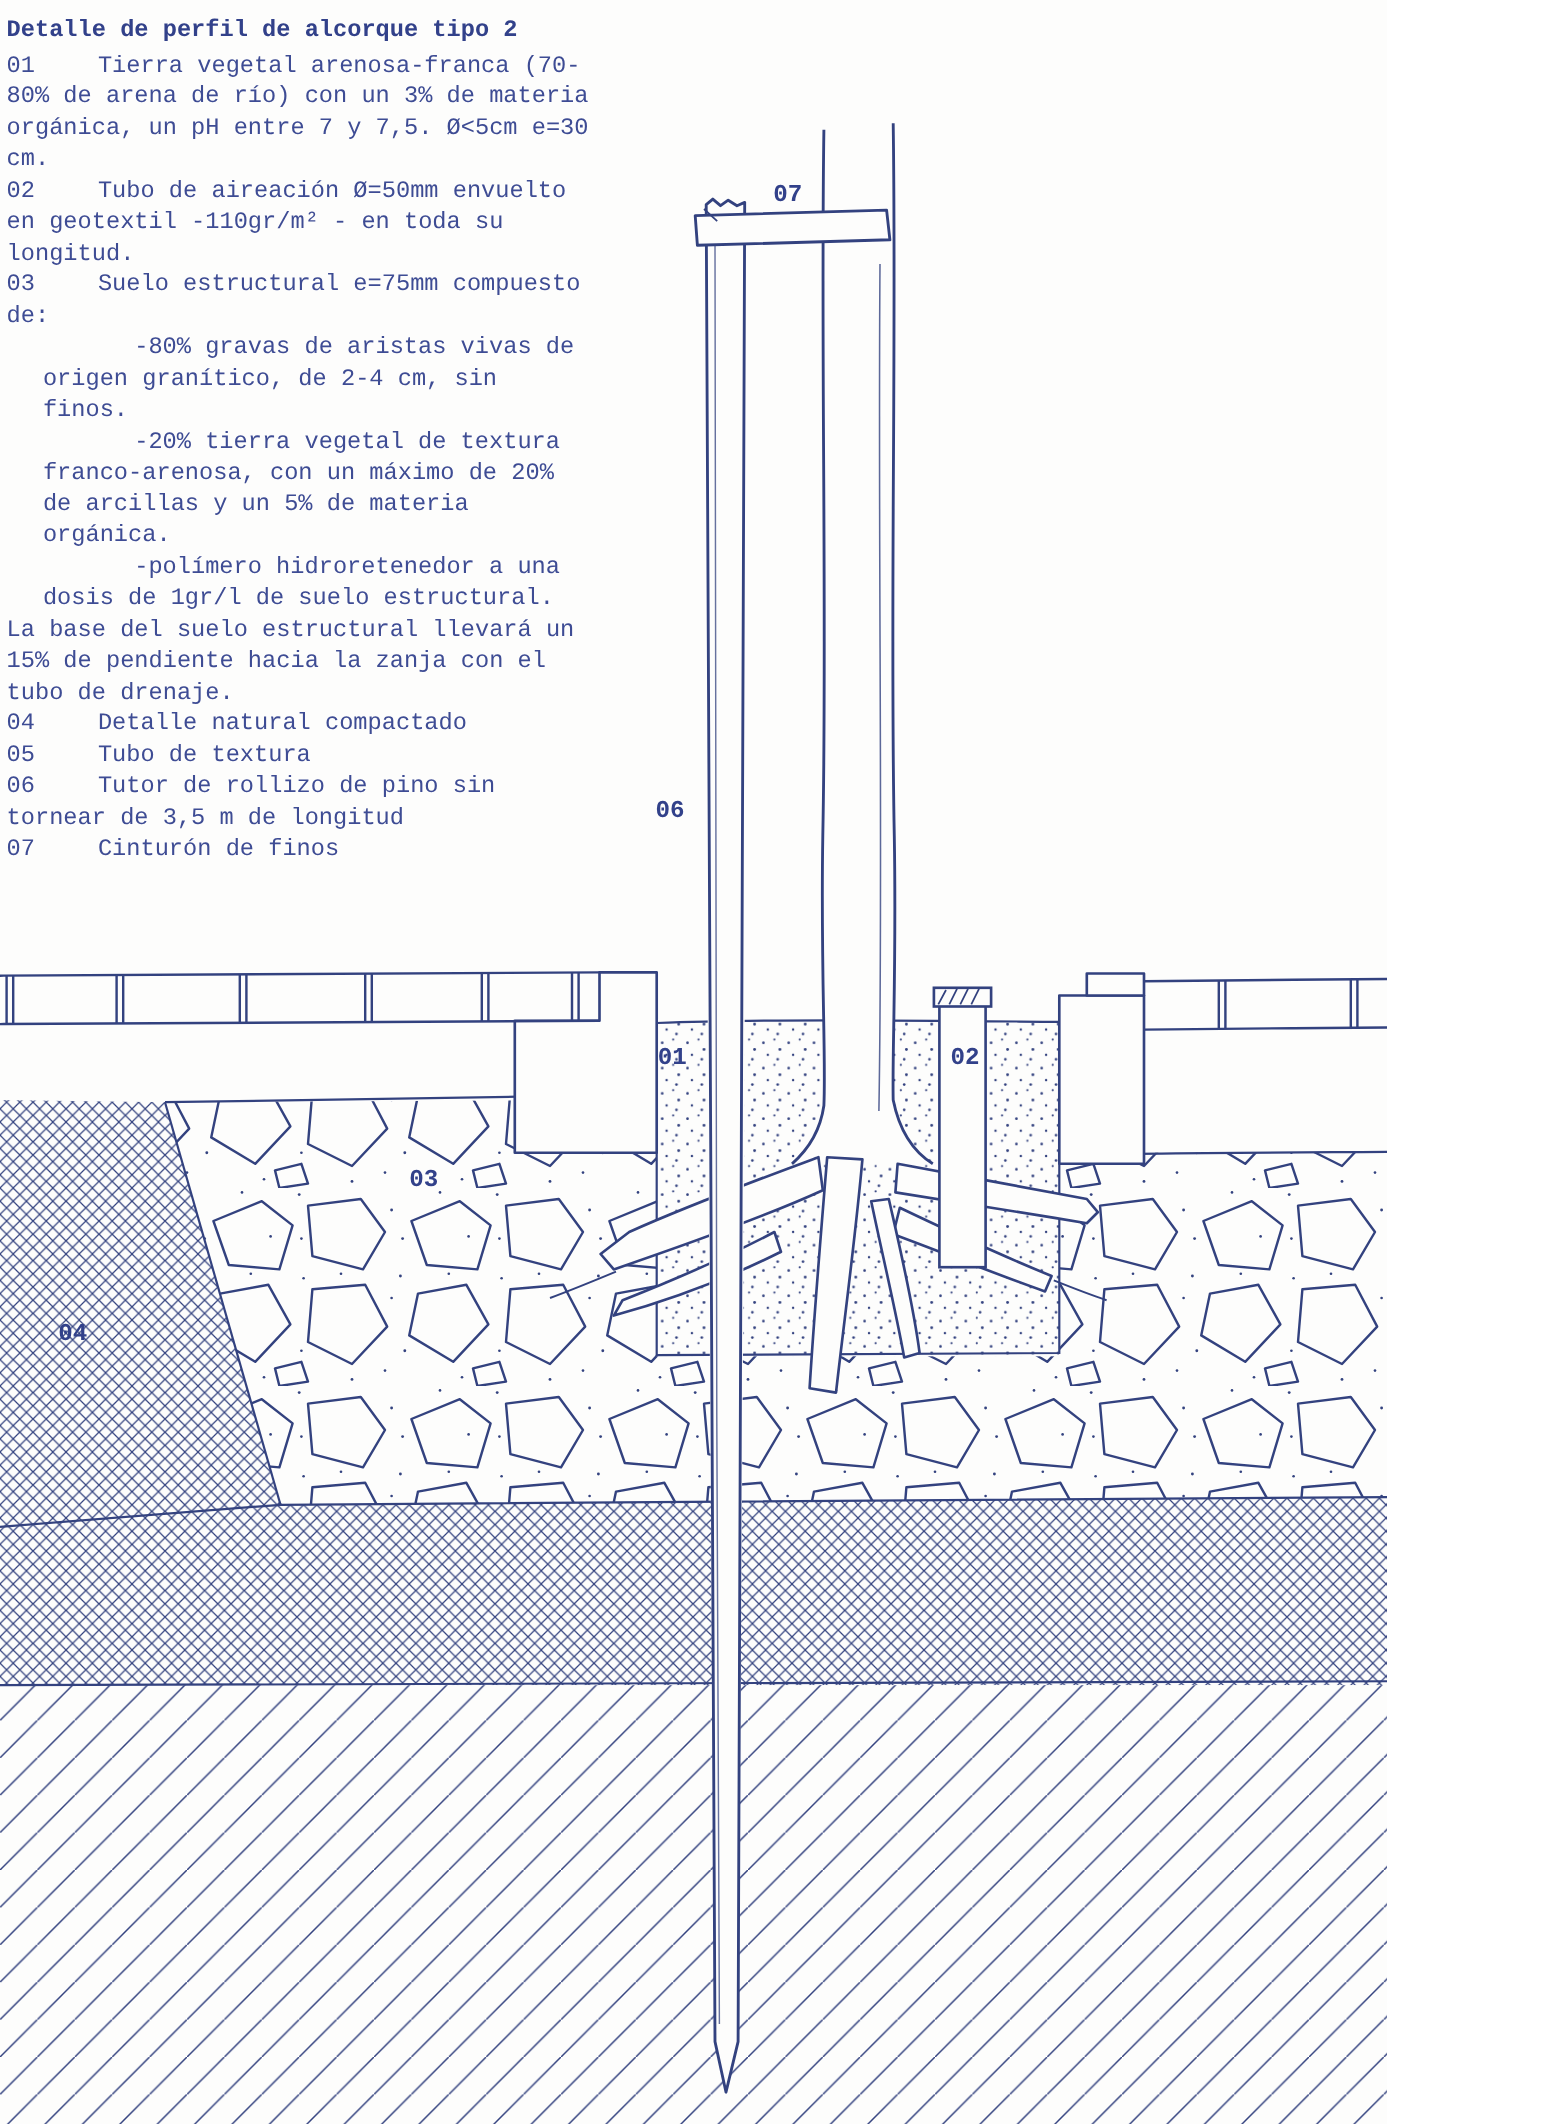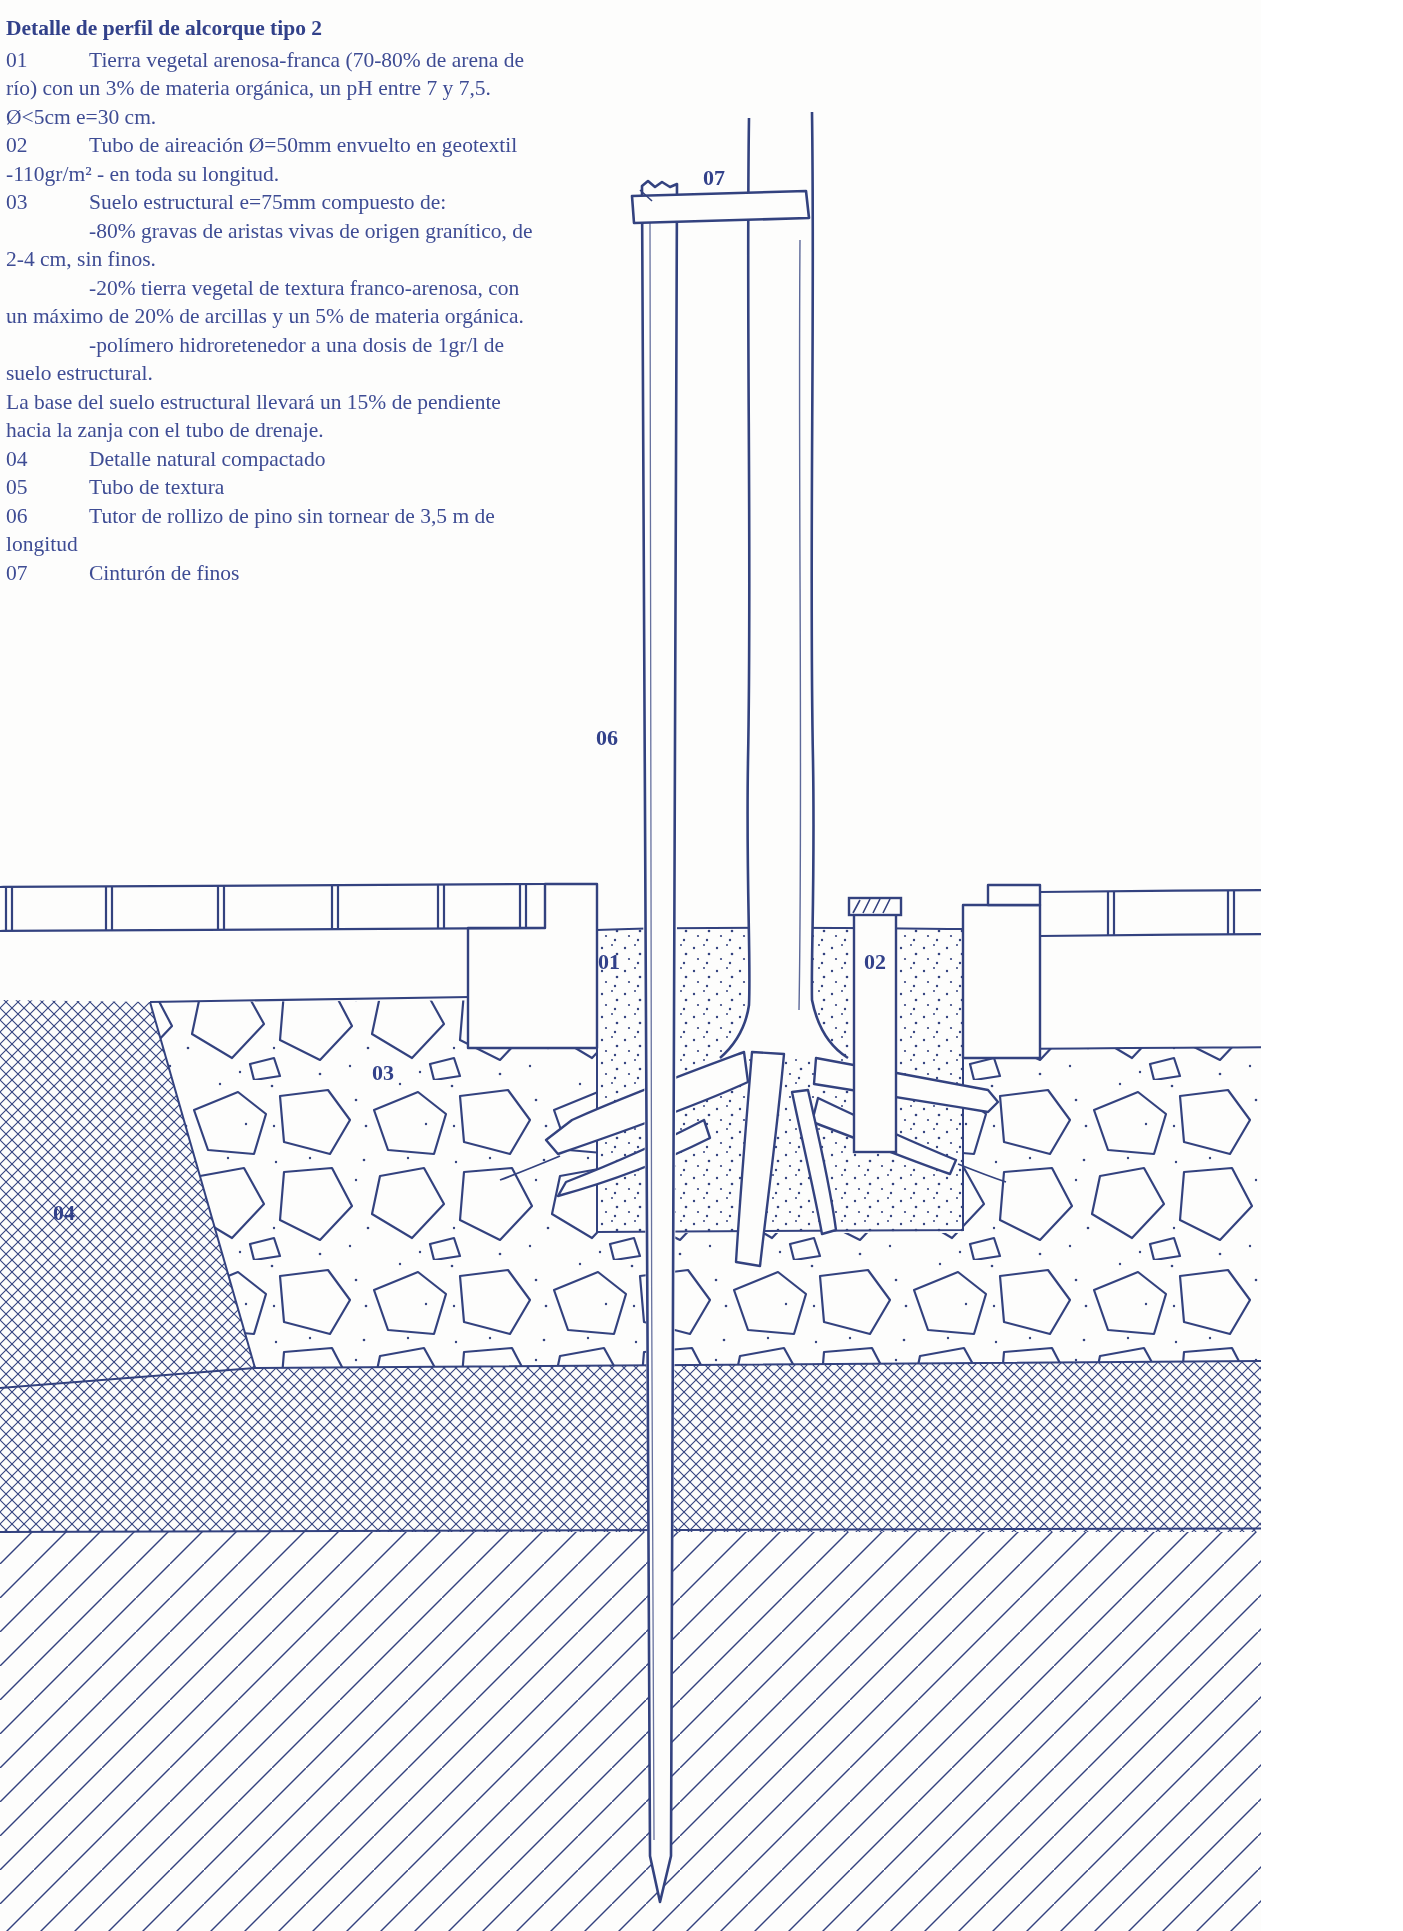--- a/index.html
+++ b/index.html
@@ -1,35 +1,35 @@
 <!DOCTYPE html>
 <html><head>
 <meta charset="utf-8">
 <style>
   html,body{margin:0;padding:0;background:#ffffff;}
   .page{
     position:relative;
     width:1261px;height:1931px;
     background:#fdfdfc;
     overflow:hidden;
-    font-family:Liberation Serif, serif;
+    font-family:Liberation Mono, monospace;
   }
   .legend{
     position:absolute;left:6px;top:14px;width:532px;
     color:#3e4c94;
     font-size:21.5px;line-height:28.5px;
   }
   .legend h1{
     margin:0 0 3px 0;
     font-size:21.5px;line-height:28.5px;
     font-weight:bold;color:#32418a;
   }
   .legend p{margin:0;}
   .legend .num{display:inline-block;width:83px;}
-  .legend p.indent{text-indent:83px;}
+  .legend p.indent{text-indent:83px;margin-left:33px;}
   .drawing{position:absolute;left:0;top:0;width:1403px;height:1931px;}
   .dlabel{
     position:absolute;
     color:#32418a;font-weight:bold;font-size:22px;line-height:22px;
   }
 </style>
 </head>
 <body>
 
 <div class="page">

